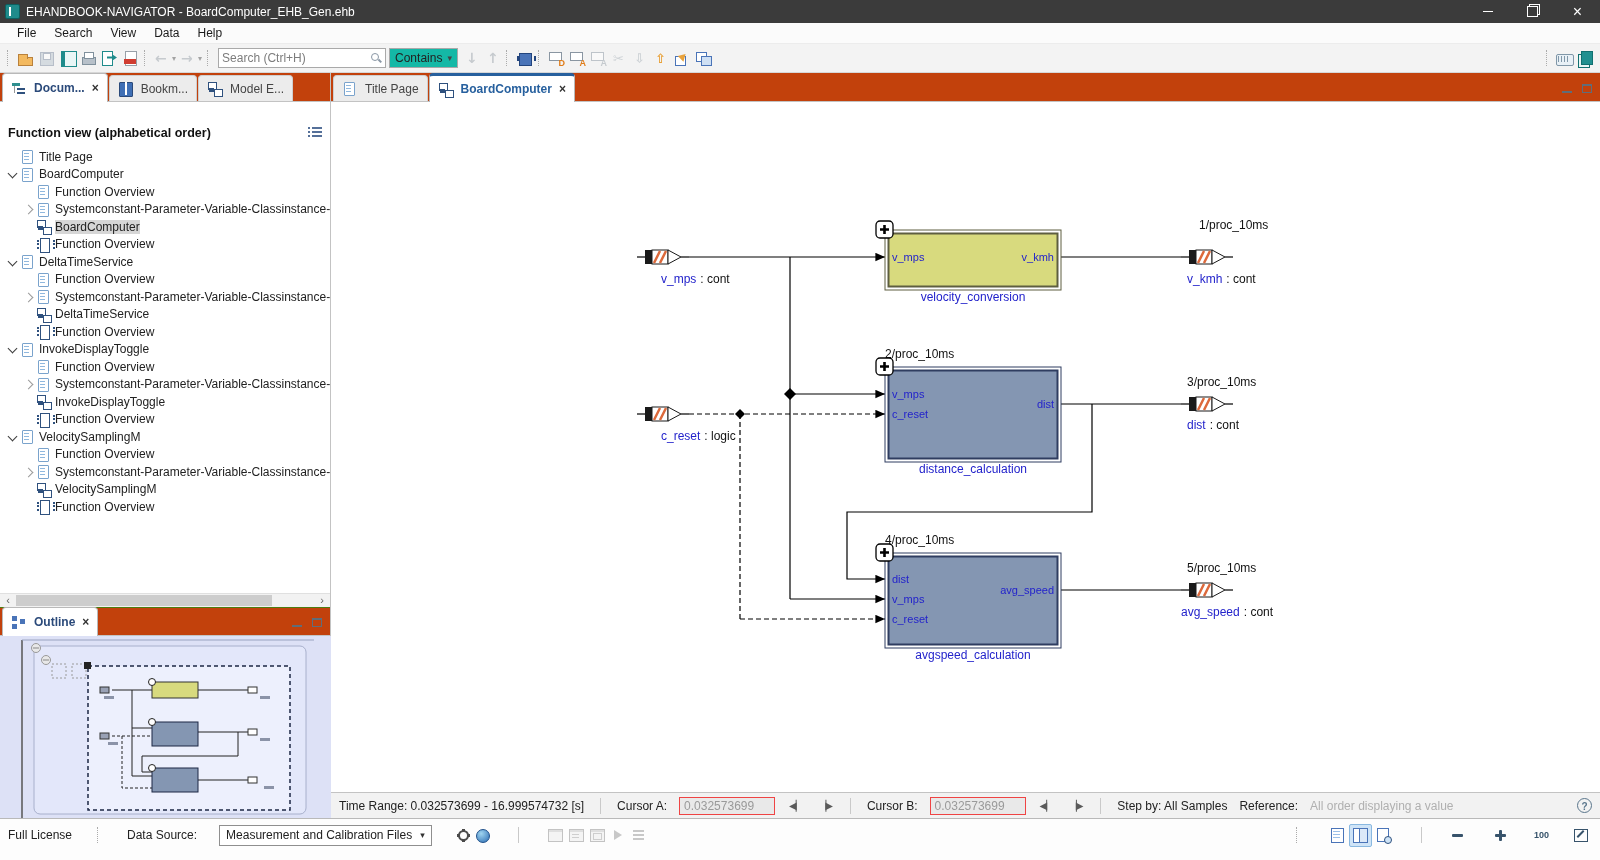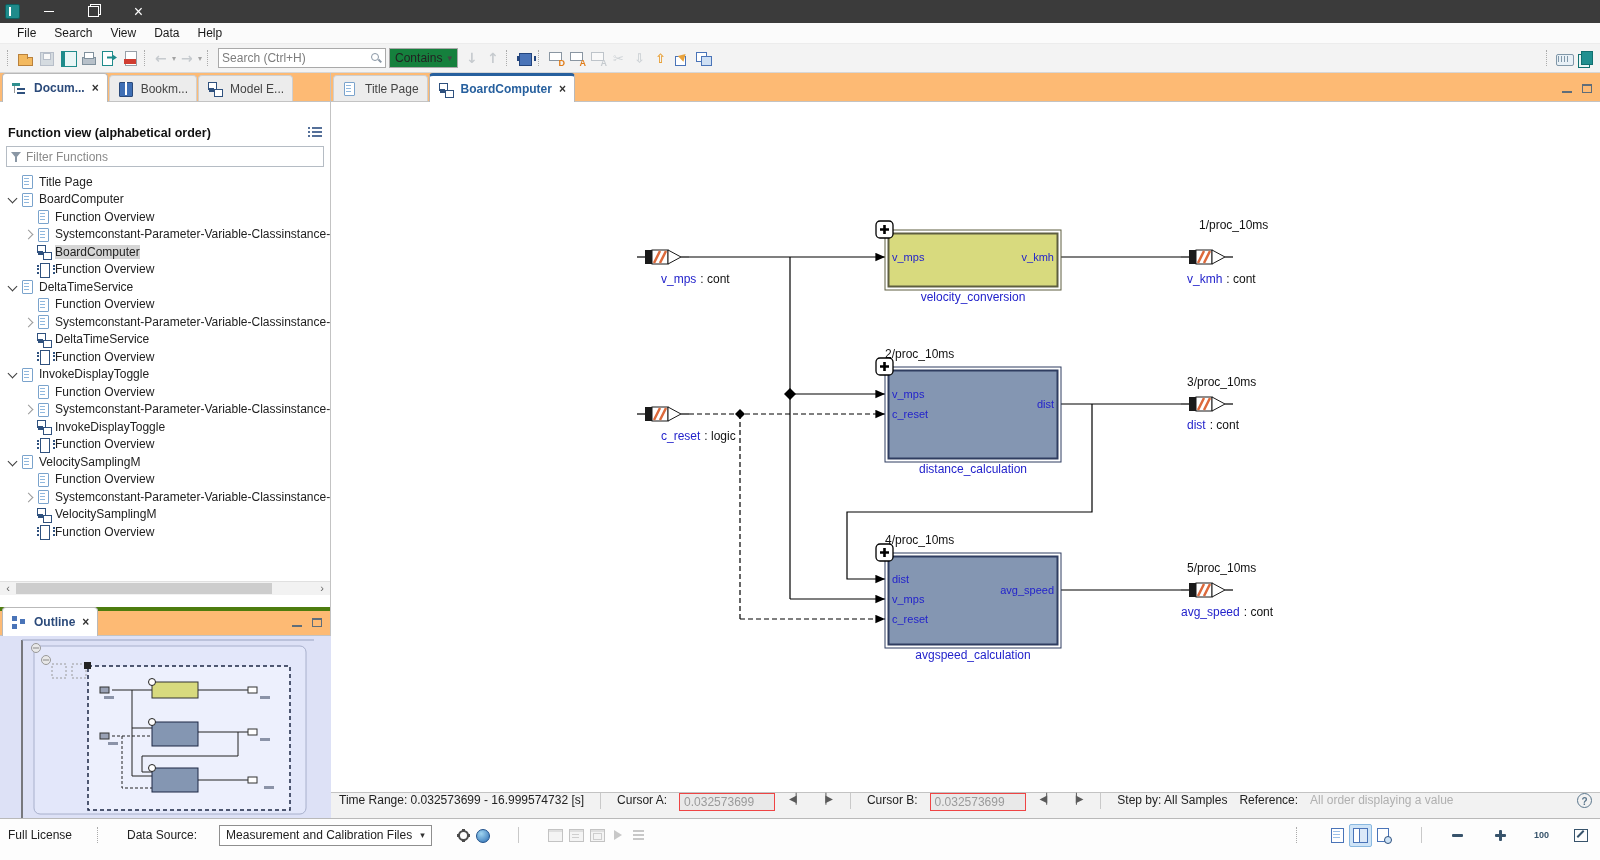--- a/index.html
+++ b/index.html
@@ -29,21 +29,21 @@
   .tbtn.disabled { opacity:.5; }
   .tcaret { font-size:8px; color:#555; margin-left:1px; }
   .tcaret:empty { display:none; }
   .tb-spacer { flex:1; }
   .searchbox { display:flex; align-items:center; width:168px; height:20px; border:1px solid #a9a9a9; background:#fff; margin:16px 3px; padding:0 3px; }
   .searchbox input { border:none; outline:none; flex:1; font-size:12px; font-family:inherit; color:#333; min-width:0; }
   .searchbox input::placeholder { color:#7d7d7d; }
   .mag { width:12px; height:12px; position:relative; flex:none; }
   .mag::before { content:""; position:absolute; left:1px; top:1px; width:6px; height:6px; border:1.5px solid #8a97a5; border-radius:50%; }
   .mag::after { content:""; position:absolute; left:8px; top:8px; width:4px; height:1.5px; background:#8a97a5; transform:rotate(45deg); }
-  .contains { display:flex; align-items:center; height:20px; border:1px solid #a9a9a9; background:#15803d; padding:0 5px; margin-right:3px; }
+  .contains { display:flex; align-items:center; height:20px; border:1px solid #a9a9a9; background:#14b8a6; padding:0 5px; margin-right:3px; }
   .contains::after { content:"▾"; font-size:9px; margin-left:5px; color:#444; }
 
   
   [data-icon] { width:17px; height:17px; position:relative; display:inline-block; flex:none; }
   [data-icon]::before,[data-icon]::after { position:absolute; content:""; }
   [data-icon="open"]::before { left:1px; top:7px; width:13px; height:7px; background:#f3b95f; border:1px solid #b9813c; }
   [data-icon="open"]::after { left:1px; top:4px; width:8px; height:4px; background:#f3b95f; border:1px solid #b9813c; border-bottom:none; }
   [data-icon="save"]::before { left:2px; top:2px; width:12px; height:12px; background:#b9c4cf; border:1px solid #7c8aa0; }
   [data-icon="save"]::after { left:5px; top:3px; width:6px; height:5px; background:#fff; border:1px solid #7c8aa0; }
   [data-icon="container"]::before { left:2px; top:1px; width:11px; height:14px; background:#e9f6f6; border:1px solid #1f8b8b; border-left:4px solid #1f8b8b; }
@@ -77,21 +77,21 @@
     background:repeating-linear-gradient(to right,#8097a8 0 1px,transparent 1px 3px); }
   [data-icon="handbook"]::after { left:1px; top:4px; width:10px; height:12px; background:#e8f6f6; border:1px solid #117070; }
   [data-icon="handbook"]::before { left:4px; top:1px; width:10px; height:12px; background:#209090; border:1px solid #117070; z-index:1; }
 
   
   .main { display:flex; height:745px; background:#fff; }
   .left-panel { width:331px; border-right:1px solid #c3c3c3; display:flex; flex-direction:column; background:#fff; }
   .editor { flex:1; display:flex; flex-direction:column; min-width:0; }
 
   
-  .tabstrip { height:29px; background:#fdba74; display:flex; align-items:flex-end; border-bottom:1px solid #c3c3c3; padding-left:2px; }
+  .tabstrip { height:29px; background:#c2410c; display:flex; align-items:flex-end; border-bottom:1px solid #c3c3c3; padding-left:2px; }
   .ptab { display:flex; align-items:center; gap:4px; height:26px; padding:0 8px; background:#ececec;
     border:1px solid #cfcfcf; border-bottom:none; border-radius:4px 4px 0 0; margin-right:1px; color:#444; white-space:nowrap; }
   .ptab.active { background:#fff; height:29px; margin-bottom:-1px; border-color:#b9b9b9; color:#2b4a7a; font-weight:bold; position:relative; z-index:2; }
   .etab.active { border-top:3px solid #27609e; color:#27609e; }
   .tclose { font-weight:bold; color:#333; margin-left:3px; font-size:12px; }
   .tclose:empty { display:none; }
   .tab-minmax { margin-left:auto; display:flex; align-items:center; gap:10px; padding:0 8px 8px 0; }
   .minbtn { width:10px; height:9px; border-bottom:2px solid #5f6d7a; }
   .maxbtn { width:10px; height:9px; border:1px solid #5f6d7a; border-top:2px solid #5f6d7a; }
 
@@ -135,37 +135,37 @@
   [data-icon="book-tab"]::after { left:7px; top:1px; width:2px; height:13px; background:#fff; }
   [data-icon="outline"]::before { left:1px; top:1px; width:13px; height:13px; background-repeat:no-repeat;
     background-image:linear-gradient(#4a74b8,#4a74b8),linear-gradient(#4a74b8,#4a74b8),linear-gradient(#4a74b8,#4a74b8);
     background-position:0 0,8px 3px,0 8px; background-size:5px 5px,5px 5px,5px 5px; }
 
   .hscroll { height:14px; display:flex; align-items:center; background:#f2f2f2; border-top:1px solid #e0e0e0; }
   .sarrow { width:16px; text-align:center; color:#666; font-size:11px; line-height:13px; }
   .track { flex:1; height:100%; position:relative; }
   .thumb { position:absolute; left:0; top:1px; height:11px; width:86%; background:#cdcdcd; }
 
-  .outline-strip { border-top:4px solid #4d7c0f;margin-top:12px; }
+  .outline-strip { border-top:1px solid #4d7c0f; }
   .outline-canvas { height:182px; }
   .outline-canvas svg { display:block; }
 
   
   .editor-canvas { flex:1; position:relative; background:#fff; overflow:hidden; }
   .diagram { position:absolute; left:0; top:0; }
   .diagram text { font-family:"Liberation Sans","DejaVu Sans",sans-serif; }
   .port { font-size:11px; fill:#2323cb; }
   .blabel { font-size:12px; fill:#2323cb; }
   .proc { font-size:12px; fill:#111; }
   .cname { fill:#2323cb; font-size:12px; }
   .ctype { fill:#111; font-size:12px; }
   .sig { stroke:#000; stroke-width:1.2; fill:none; }
 
   
-  .cursor-bar { height:26px; background:#f2f2f2; border-top:1px solid #c3c3c3; display:flex; padding:0 8px; gap:12px; white-space:nowrap; }
+  .cursor-bar { height:26px; background:#f2f2f2; border-top:1px solid #c3c3c3; display:flex; align-items:center; padding:0 8px; gap:12px; white-space:nowrap; }
   .vsep { width:1px; height:16px; background:#c9c9c9; margin:0 4px; flex:none; }
   .cur-input { width:96px; height:18px; border:1px solid #ef4444; background:#e9e9e9; color:#9a9a9a; font-family:inherit; font-size:12px; padding:0 4px; }
   .stepbtn { color:#5a5a5a; font-size:10px; letter-spacing:-1px; padding:0 2px; }
   .hint { color:#b0b0b0; }
   .cb-spacer { flex:1; }
   .help-icon { width:15px; height:15px; border:1.5px solid #5a768c; border-radius:50%; color:#5a768c; text-align:center; flex:none; position:relative; }
   .help-icon::before { content:"?"; font:bold 10px/12px "Liberation Sans"; }
 
   
   .statusbar { height:42px; border-top:1px solid #b9b9b9; background:#fdfdfd; padding:3px 8px 0 8px; }
@@ -200,20 +200,21 @@
   [data-icon="zoom-in"]::before { left:2px; top:7px; width:11px; height:3px; background:#37536b; border-radius:1px; }
   [data-icon="zoom-in"]::after { left:6px; top:3px; width:3px; height:11px; background:#37536b; border-radius:1px; }
   [data-icon="fit"]::before { left:1px; top:2px; width:12px; height:11px; border:1.5px solid #37536b; }
   [data-icon="fit"]::after { left:3px; top:6px; width:9px; height:2px; background:#37536b; transform:rotate(-45deg); }
 </style>
 </head>
 <body>
 
 <div class="titlebar">
   <span class="app-icon"></span>
+  <span class="title">EHANDBOOK-NAVIGATOR - BoardComputer_EHB_Gen.ehb</span>
   <div class="win-controls">
     <span class="win-btn win-min"></span>
     <span class="win-btn win-restore"></span>
     <span class="win-btn win-close"></span>
   </div>
 </div>
 
 <div class="menubar">
 
 <span class="menu-item">File</span>
@@ -342,24 +343,20 @@
           <span>Model E...</span>
 
         </div>
       </div>
 
     <div class="fv-header">
       <span class="fv-title">Function view (alphabetical order)</span>
       <span class="list-icon"></span>
     </div>
 
-    <div class="filter-box">
-      <span class="funnel"></span>
-      <input placeholder="Filter Functions" style="">
-    </div>
 
     <div class="tree">
 
         <div class="trow" style="padding-left: 6px;">
           <span class="tarrow" data-arrow=""></span>
           <span class="ticon" data-icon="doc"></span>
           <span class="tlabel">Title Page</span>
         </div>
 
         <div class="trow" style="padding-left: 6px;">

